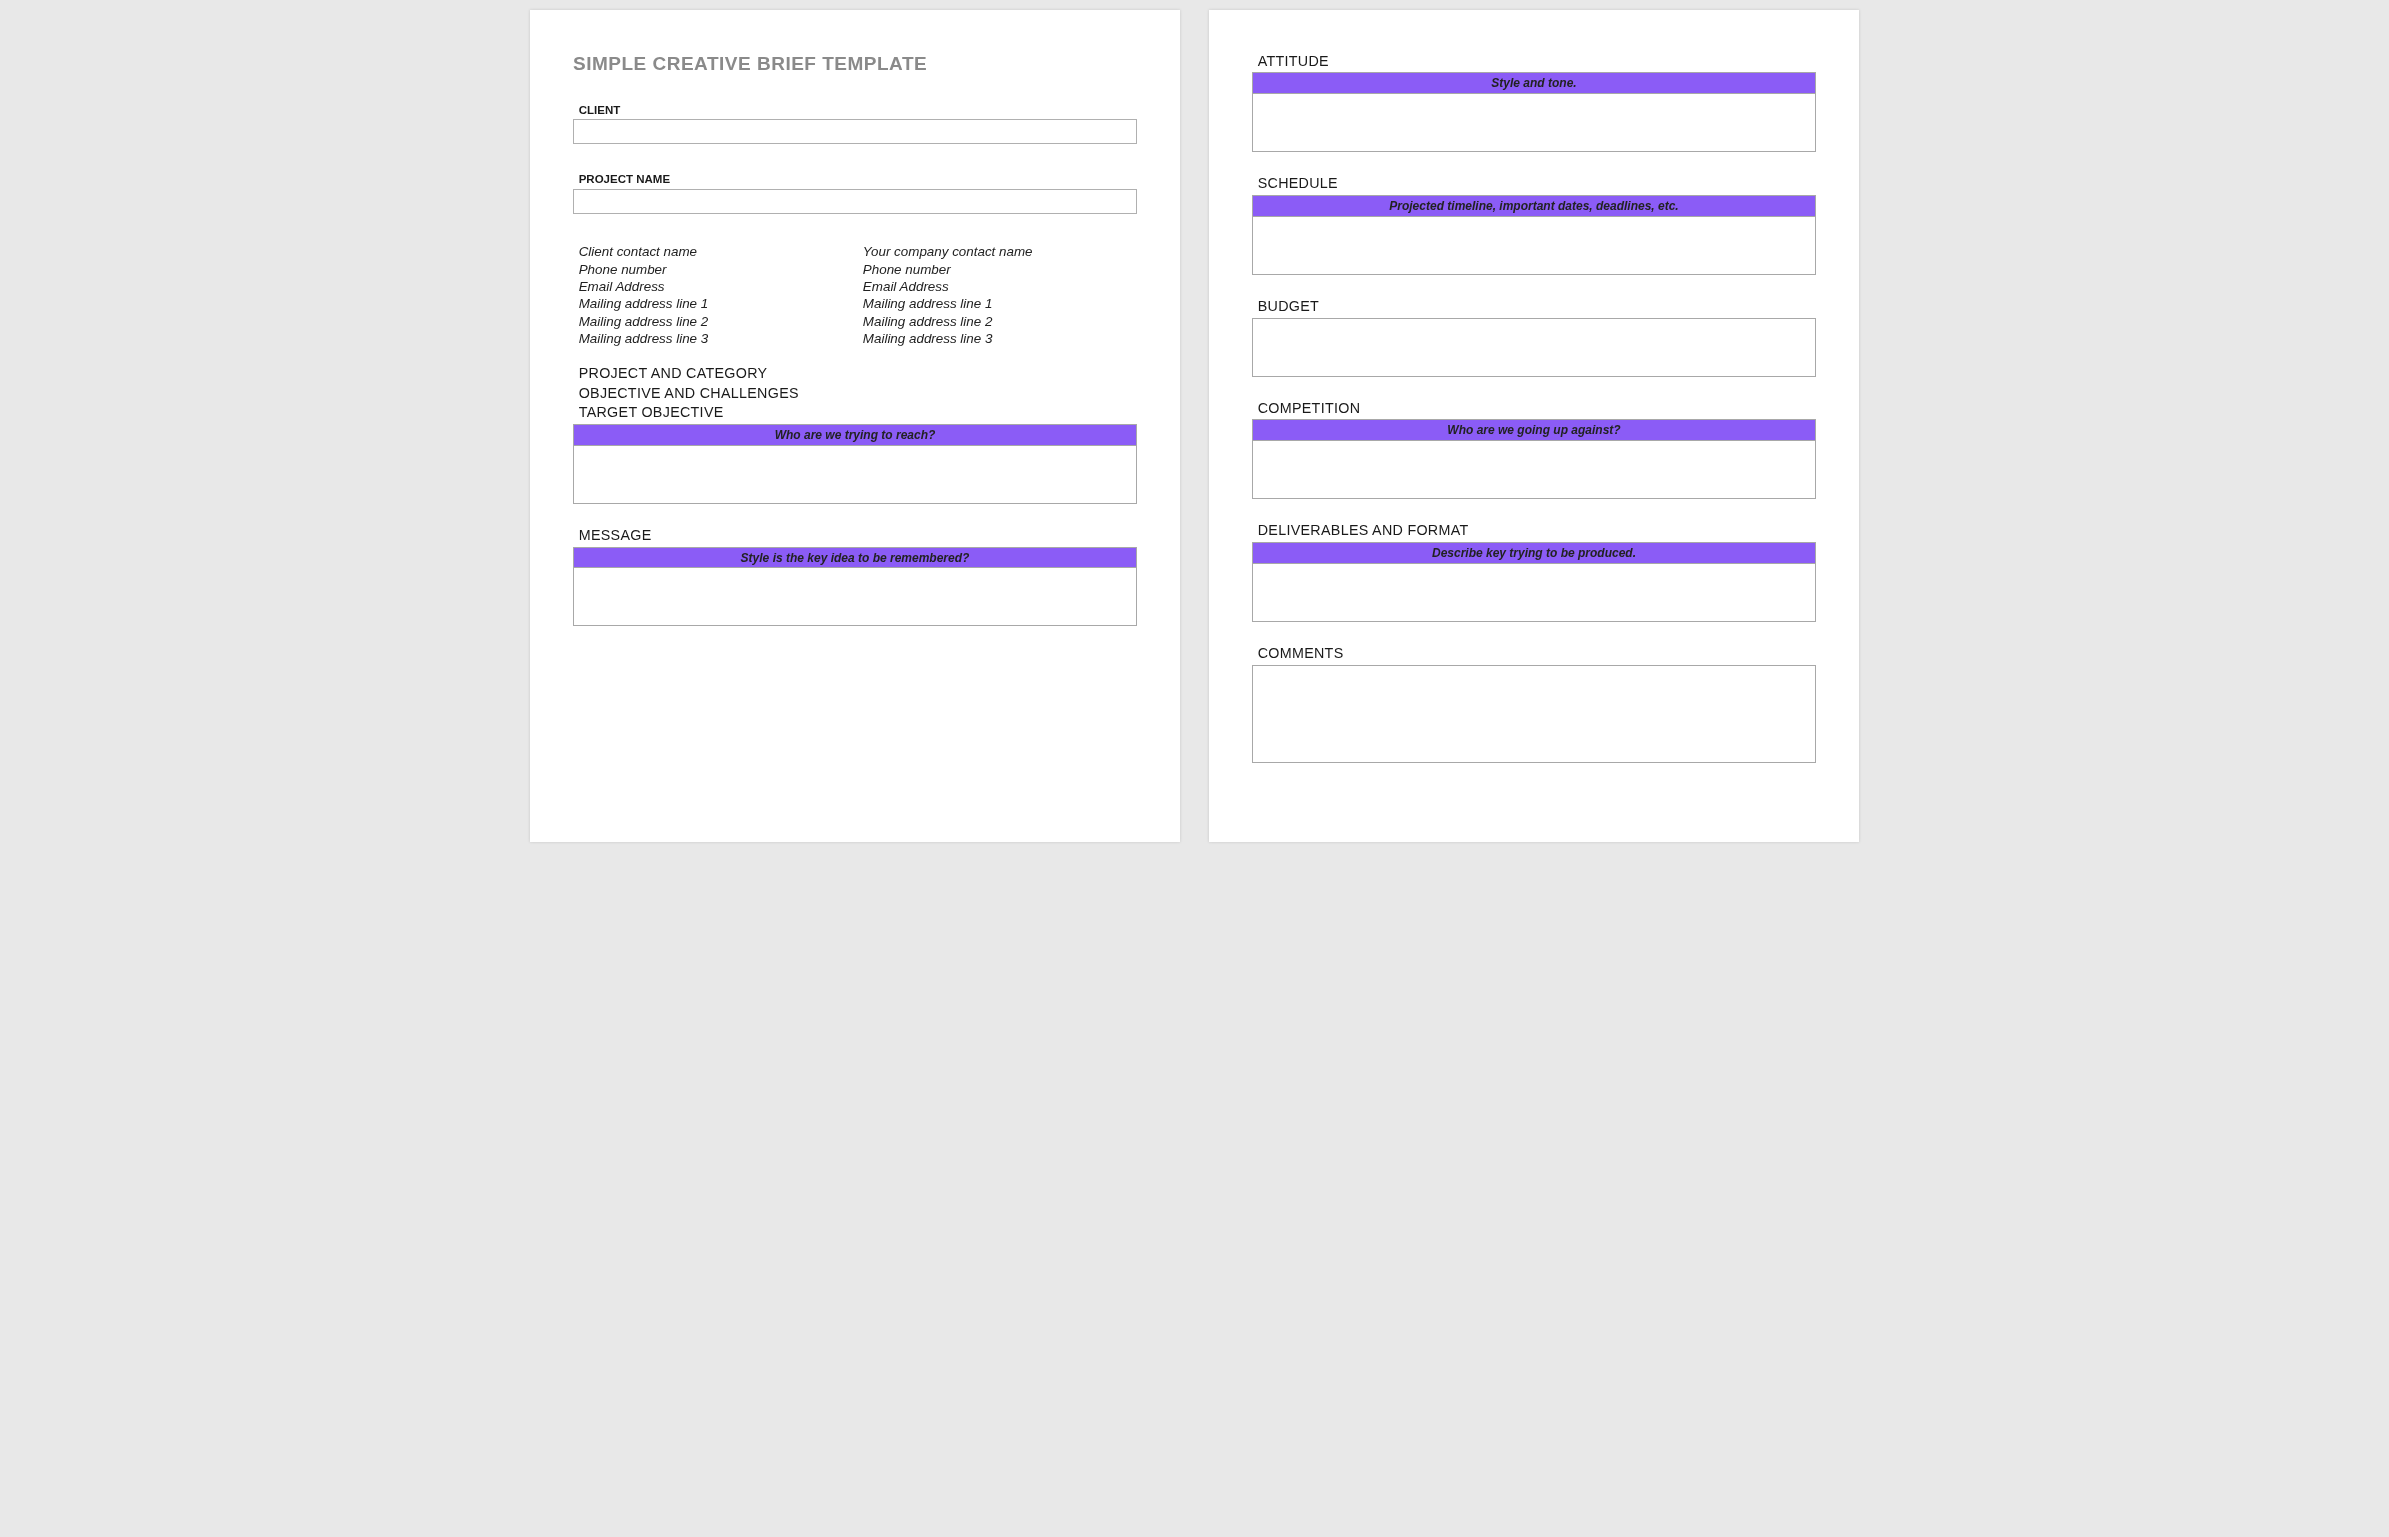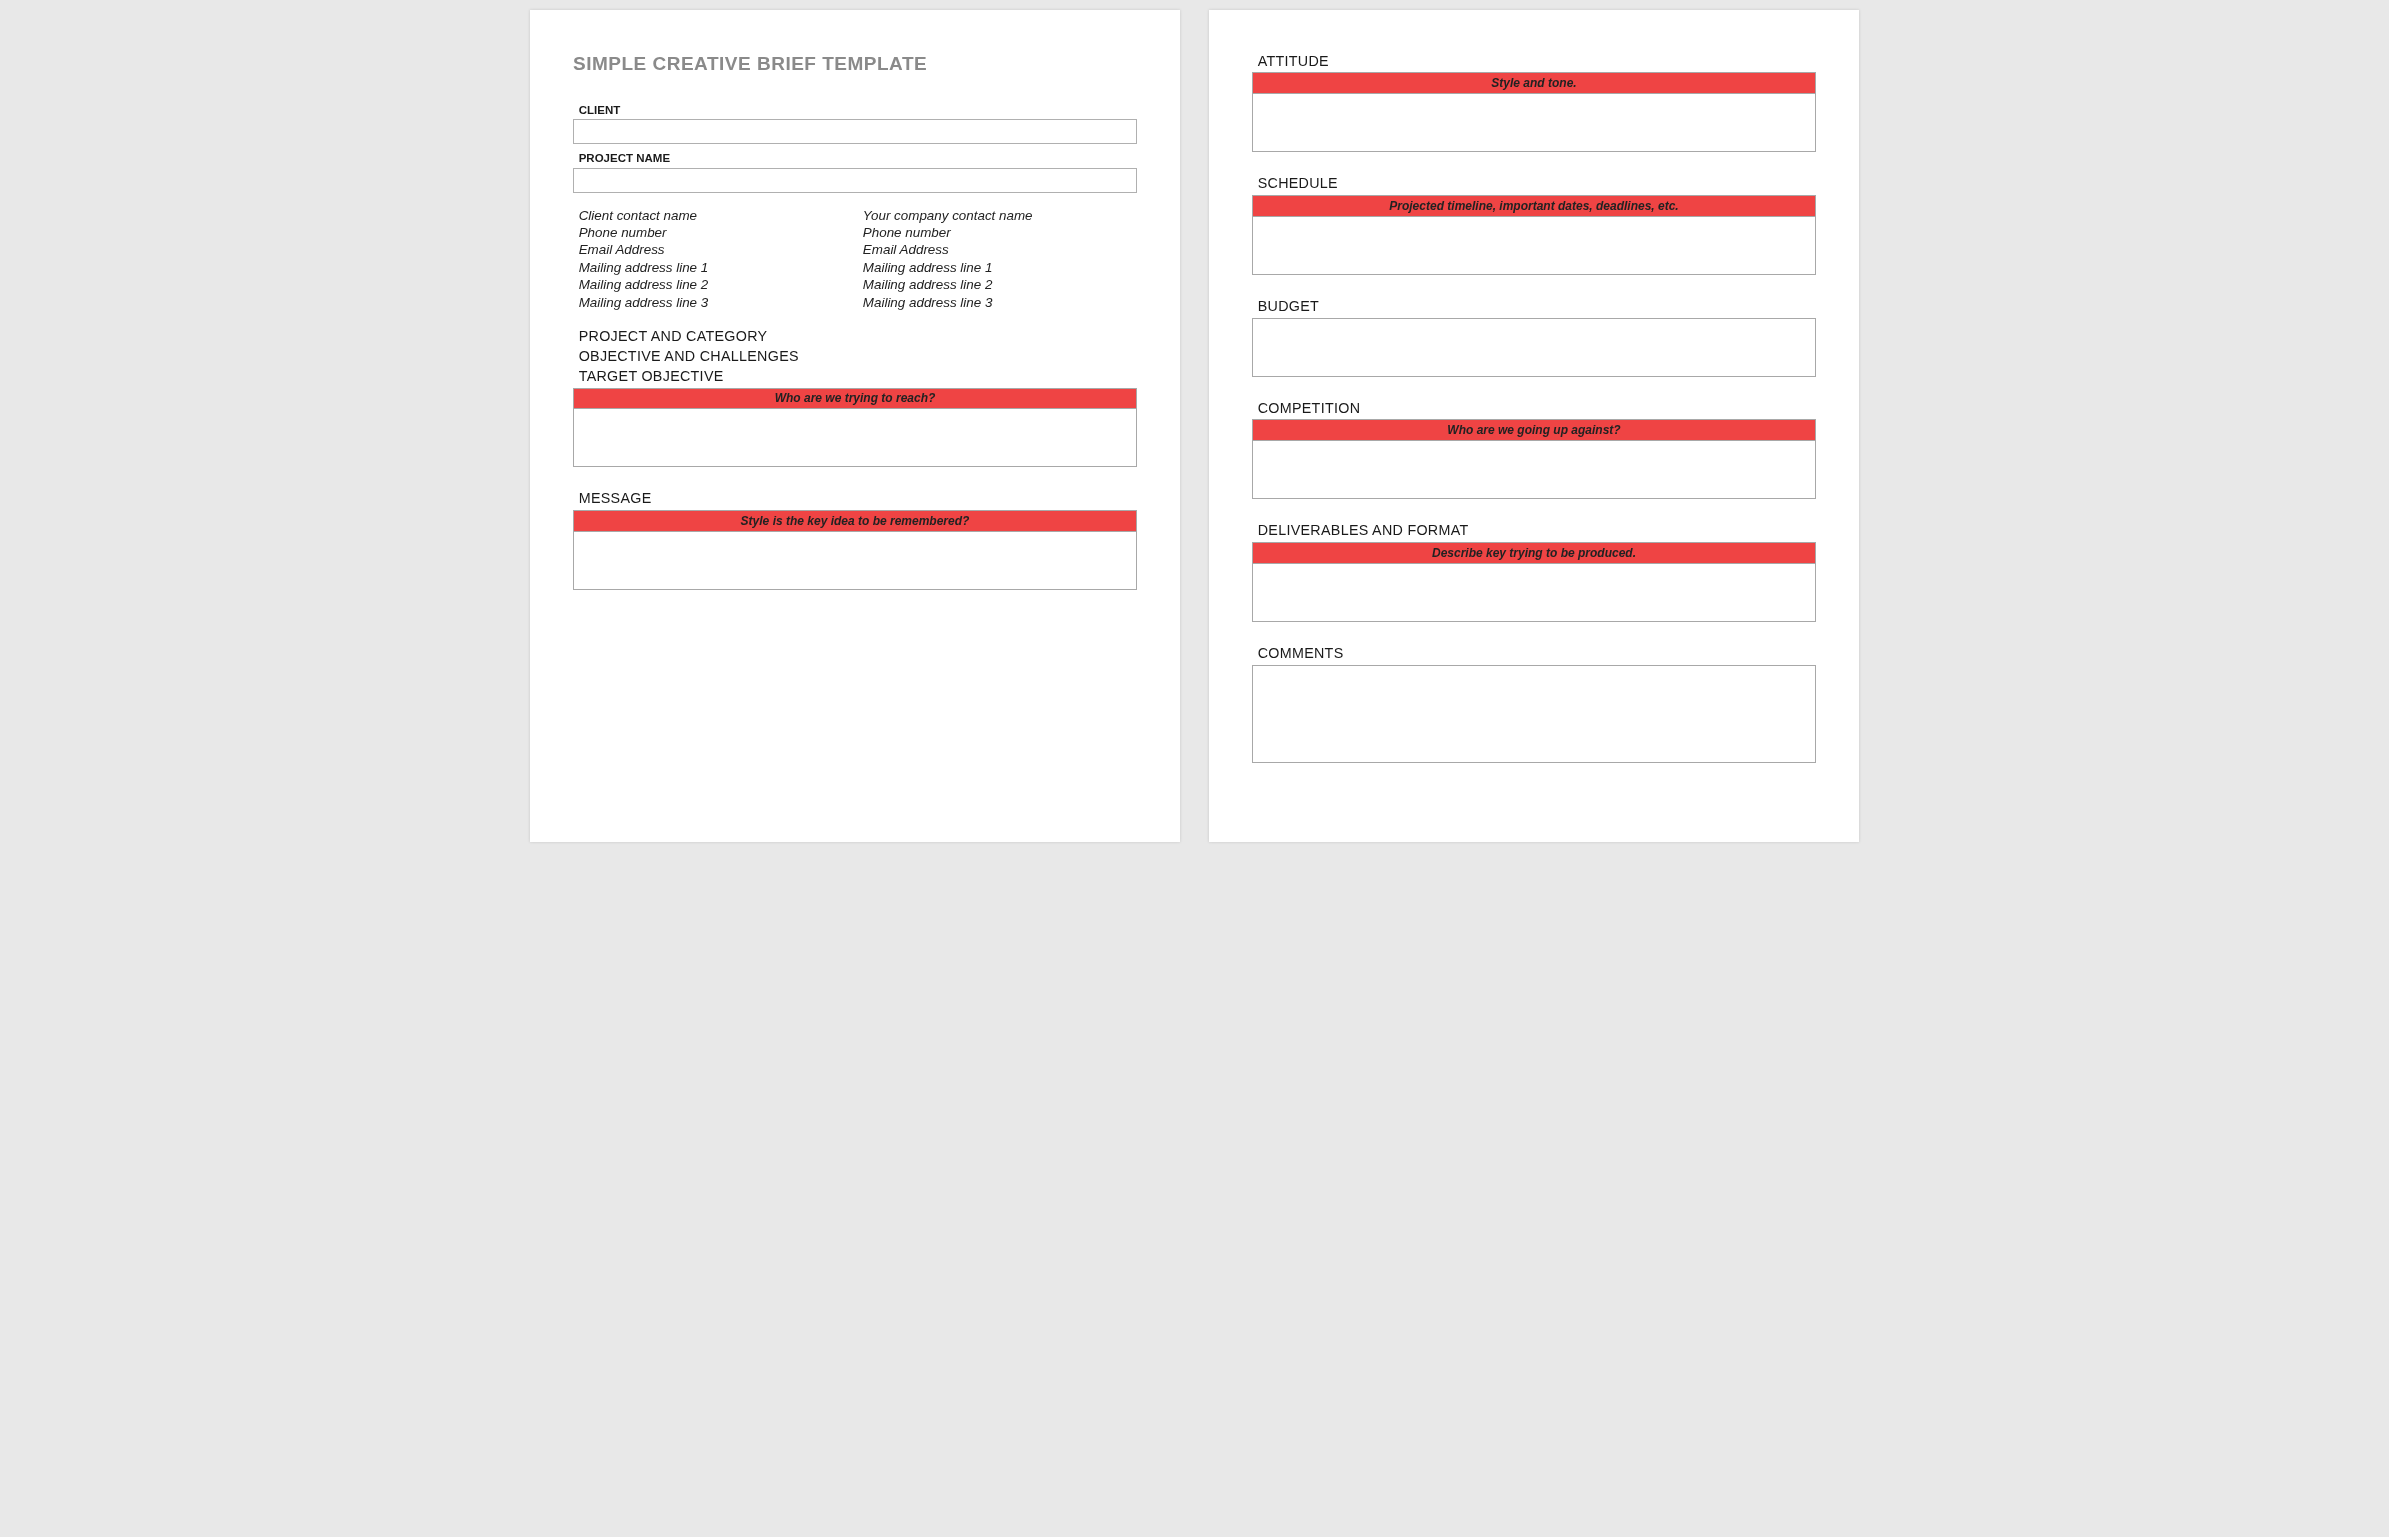--- a/index.html
+++ b/index.html
@@ -35,21 +35,21 @@
   }
   .text-input {
     width: 100%;
     height: 25px;
     border: 1px solid #b0b0b0;
     background: #fff;
     padding: 3.8px 5.7px;
     font-family: inherit;
     font-size: 11.5px;
   }
-  .field-block { margin-bottom: 8px; }
+  .field-block { margin-bottom: 29px; }
   .contacts {
     display: flex;
     gap: 10px;
     margin-top: 13.4px;
     margin-bottom: 17px;
     margin-left: 5.7px;
   }
   .contact-col { flex: 1; }
   .contact-line {
     font-size: 13.4px;
@@ -63,21 +63,21 @@
     margin-bottom: 3.8px;
     margin-left: 5.7px;
     letter-spacing: 0.3px;
     font-weight: normal;
   }
   .section-box {
     border: 1px solid #a8a8a8;
     margin-bottom: 23px;
   }
   .section-hint {
-    background: #ef4444;
+    background: #8b5cf6;
     border-bottom: 1px solid #a8a8a8;
     text-align: center;
     font-size: 12px;
     font-style: italic;
     font-weight: bold;
     color: #222;
     padding: 2.9px 3.8px;
   }
   .section-body {
     min-height: 57px;

